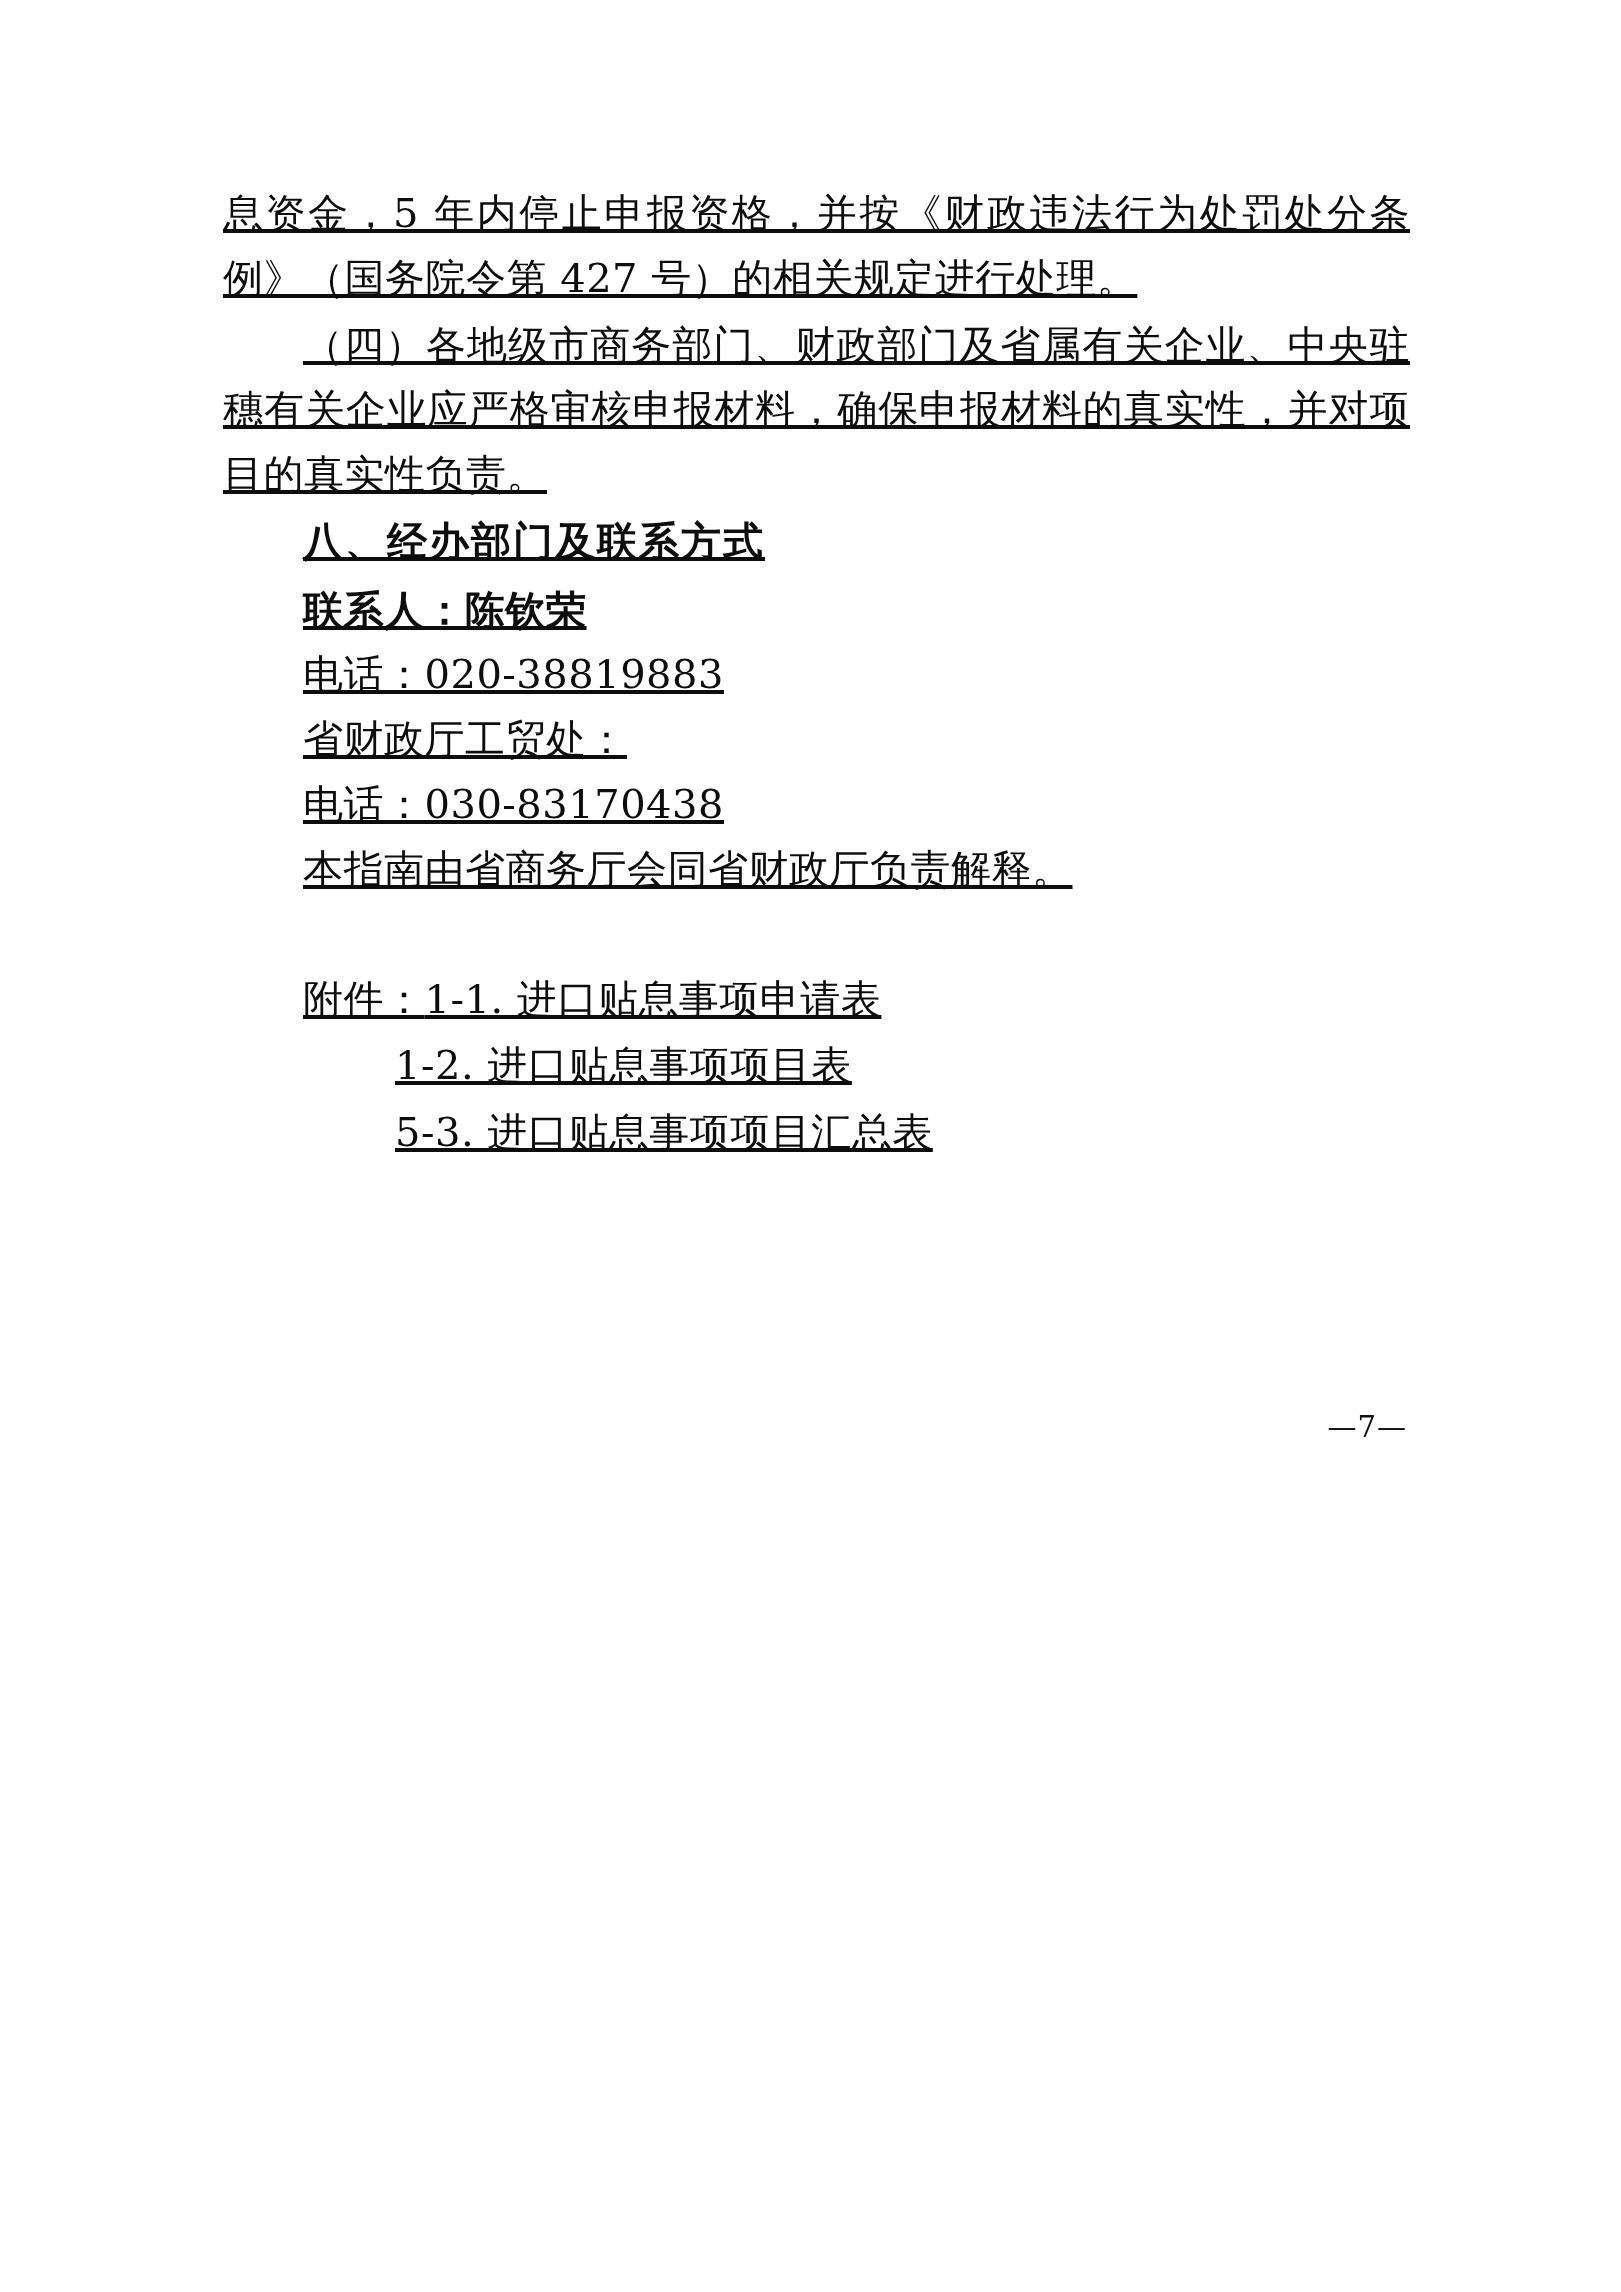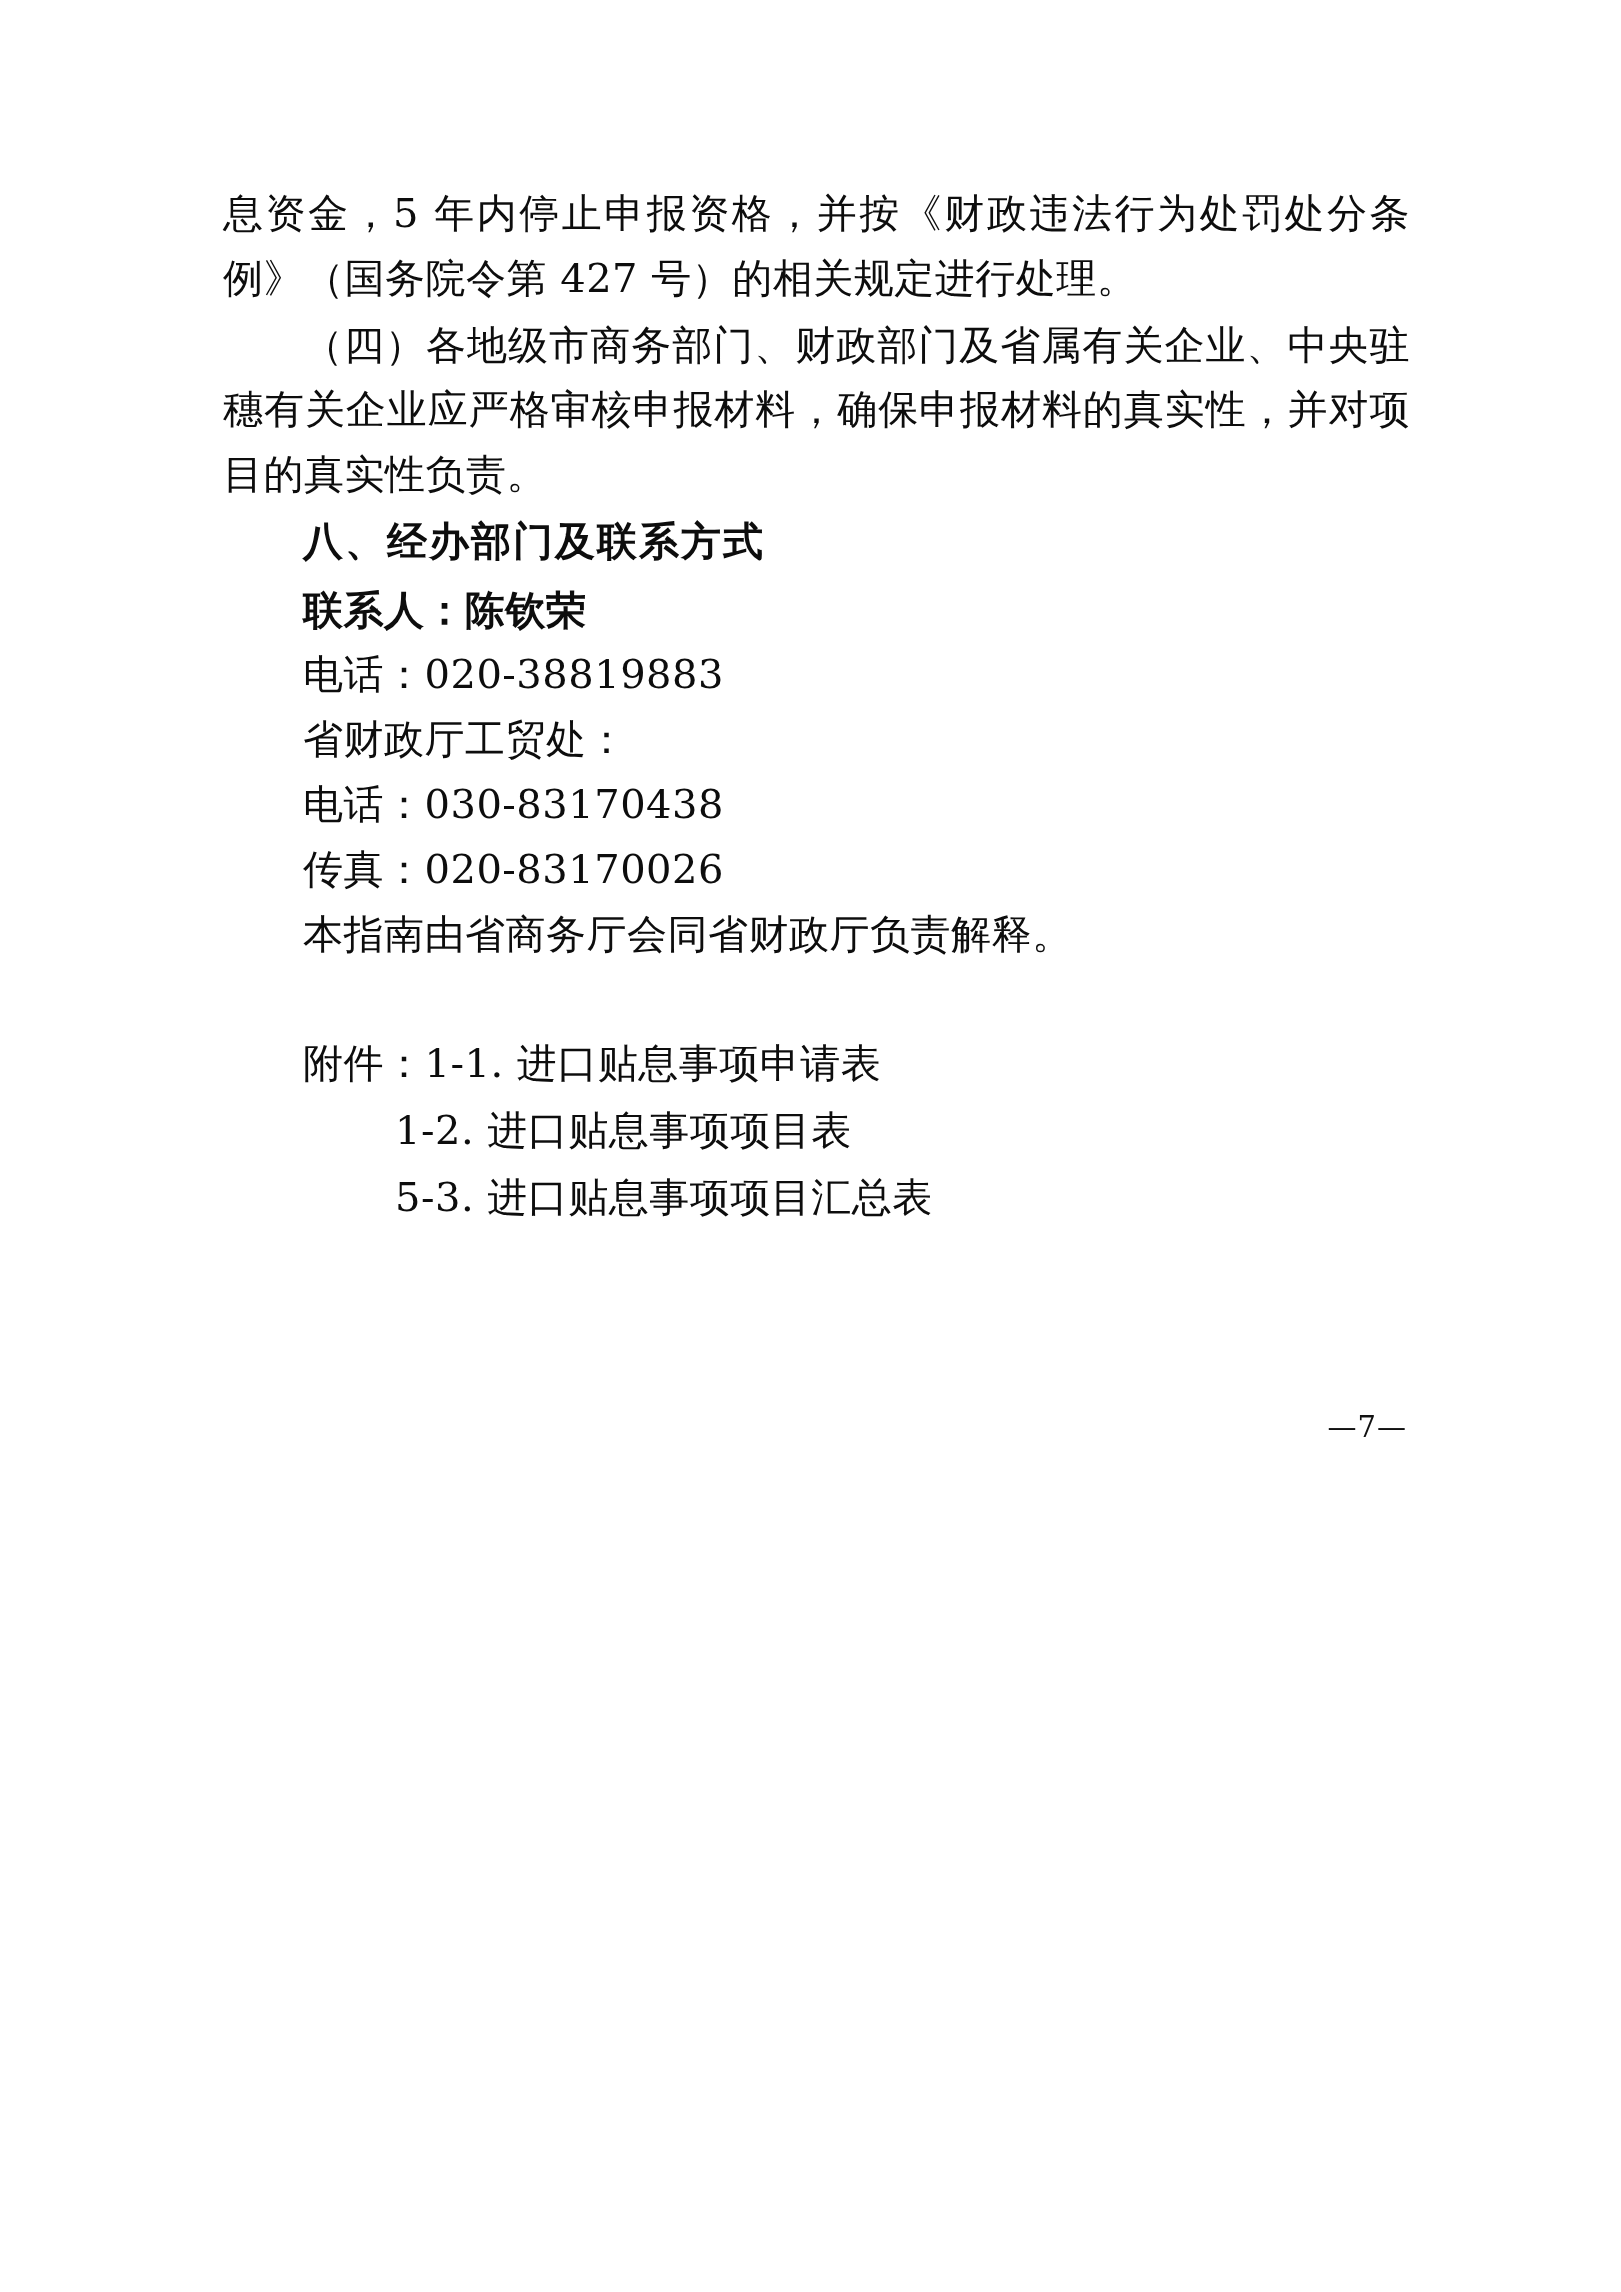--- a/index.html
+++ b/index.html
@@ -16,20 +16,21 @@
     overflow: hidden;
   }
   .page {
     position: absolute;
     left: 0;
     top: 0;
     width: 1621px;
     height: 1609px;
     box-sizing: border-box;
     padding: 181px 211px 0 223px;
+    text-decoration: underline;
   }
   .doc-body {
     font-size: 40px;
     line-height: 1.62;
     letter-spacing: 0.5px;
   }
   p {
     margin: 0 0 2px 0;
     text-align: justify;
     text-justify: inter-ideograph;
@@ -81,21 +82,20 @@
     <p class="">息资金，5 年内停止申报资格，并按《财政违法行为处罚处分条例》（国务院令第 427 号）的相关规定进行处理。</p>
 
     <p class="indent2">（四）各地级市商务部门、财政部门及省属有关企业、中央驻穗有关企业应严格审核申报材料，确保申报材料的真实性，并对项目的真实性负责。</p>
 
     <p class="heading">八、经办部门及联系方式</p>
 
     <p class="contact-line bold-label">联系人：陈钦荣</p>
     <p class="contact-line">电话：020-38819883</p>
     <p class="contact-line">省财政厅工贸处：</p>
     <p class="contact-line">电话：030-83170438</p>
-    <p class="contact-line">传真：020-83170026</p>
     <p class="contact-line">本指南由省商务厅会同省财政厅负责解释。</p>
 
     <div class="spacer"></div>
 
     <div class="attach-block">
       <p class="attach-first"><span>附件：</span><span>1-1. 进口贴息事项申请表</span></p>
       <p class="attach-sub">1-2. 进口贴息事项项目表</p>
       <p class="attach-sub">5-3. 进口贴息事项项目汇总表</p>
     </div>
 

